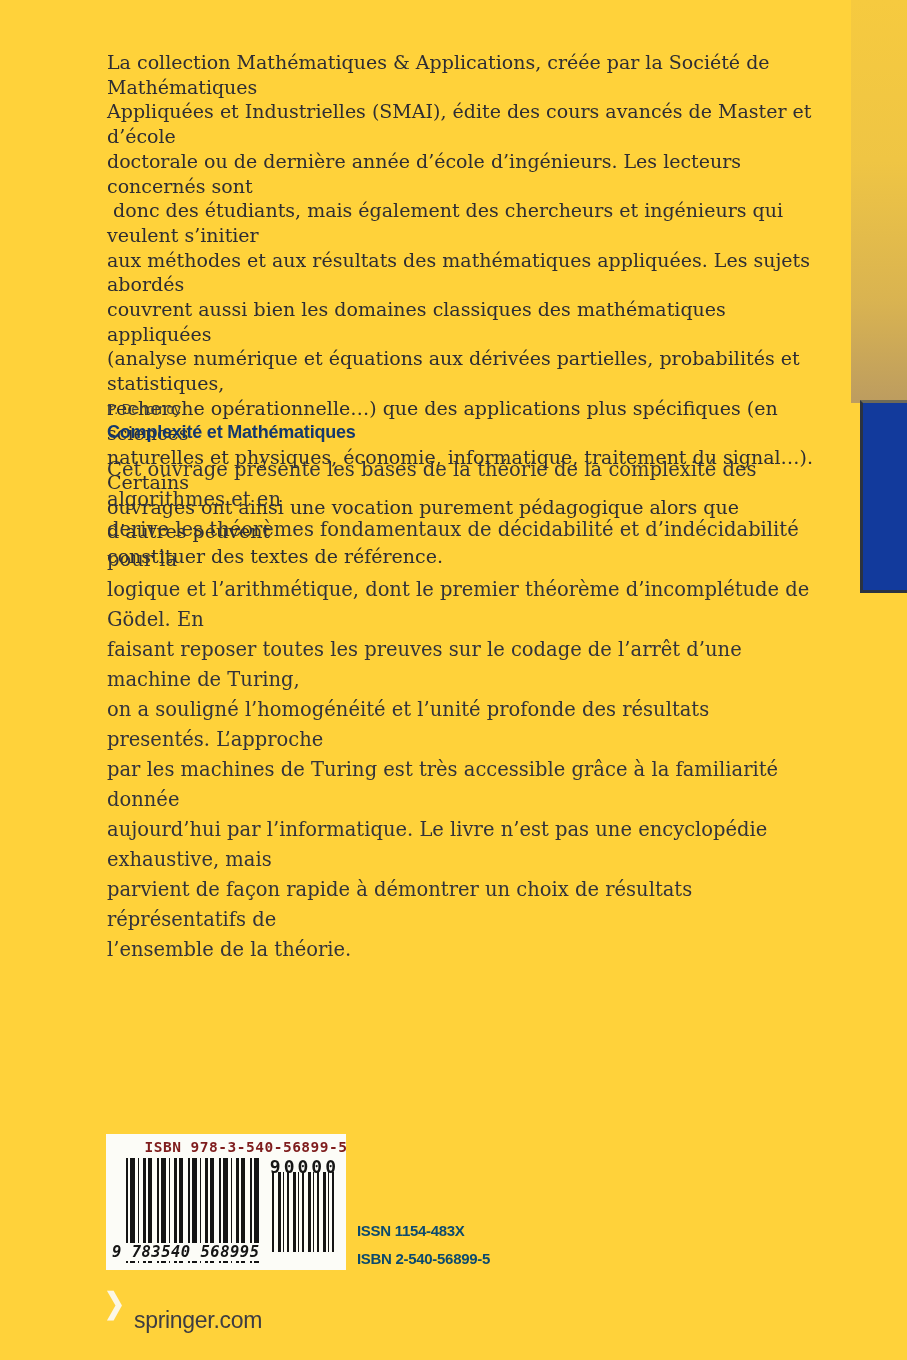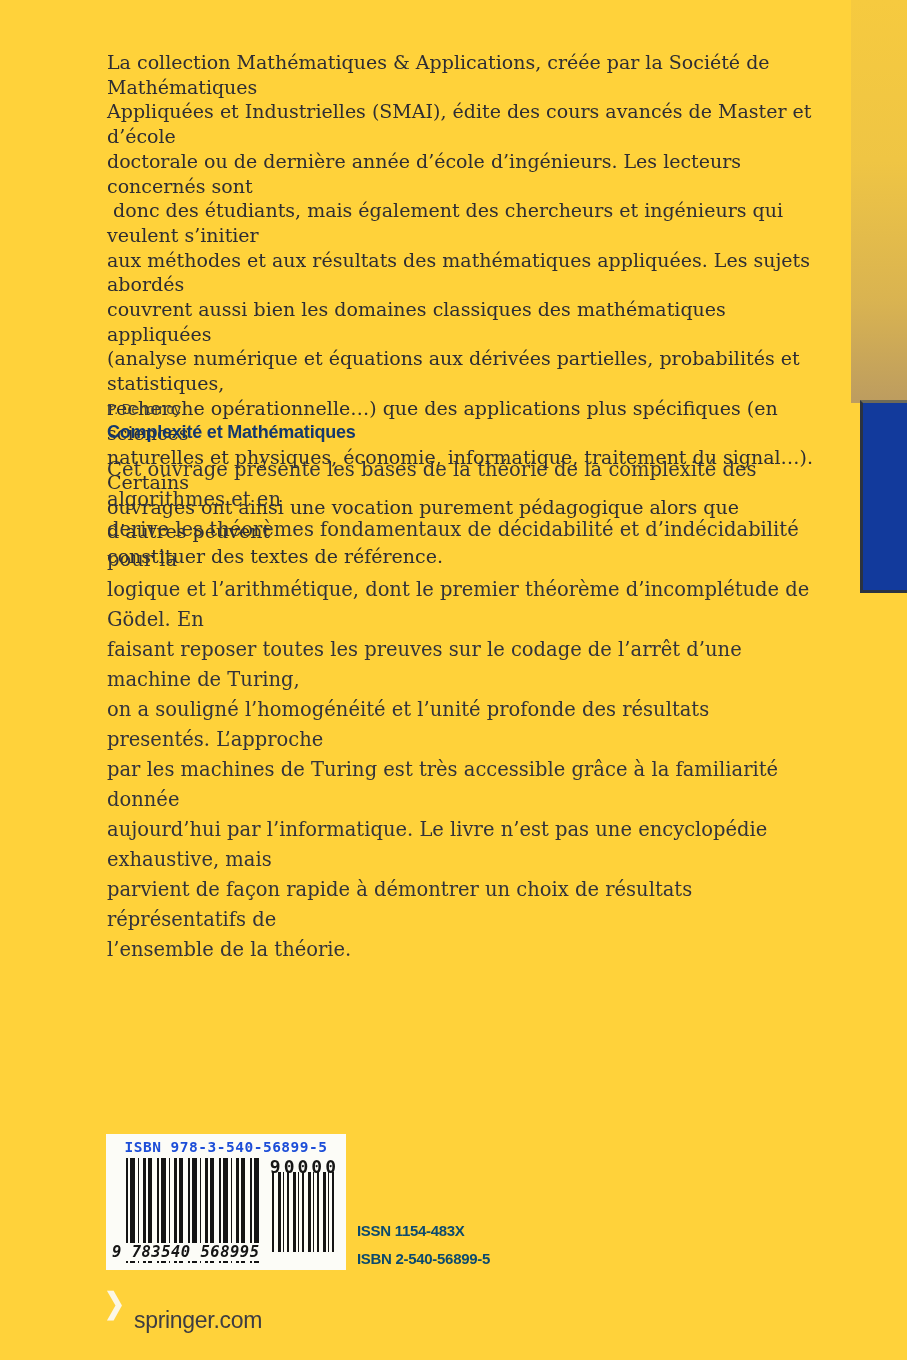--- a/index.html
+++ b/index.html
@@ -69,22 +69,23 @@
     background: #FCFCF7;
   }
   .bc-isbn-top {
     position: absolute;
     left: 0; top: 5px; width: 100%;
     text-align: center;
     font-family: "DejaVu Sans Mono", monospace;
     font-weight: bold;
     font-size: 14.5px;
     letter-spacing: 0.5px;
-    color: #1d4ed8;
+    color: #7f1d1d;
     white-space: nowrap;
+    padding-left: 20px;
   }
   .bc-price {
     position: absolute;
     right: 7px; top: 22px;
     font-family: "DejaVu Sans Mono", monospace;
     font-weight: bold;
     font-size: 18px;
     letter-spacing: 3px;
     color: #161616;
   }

